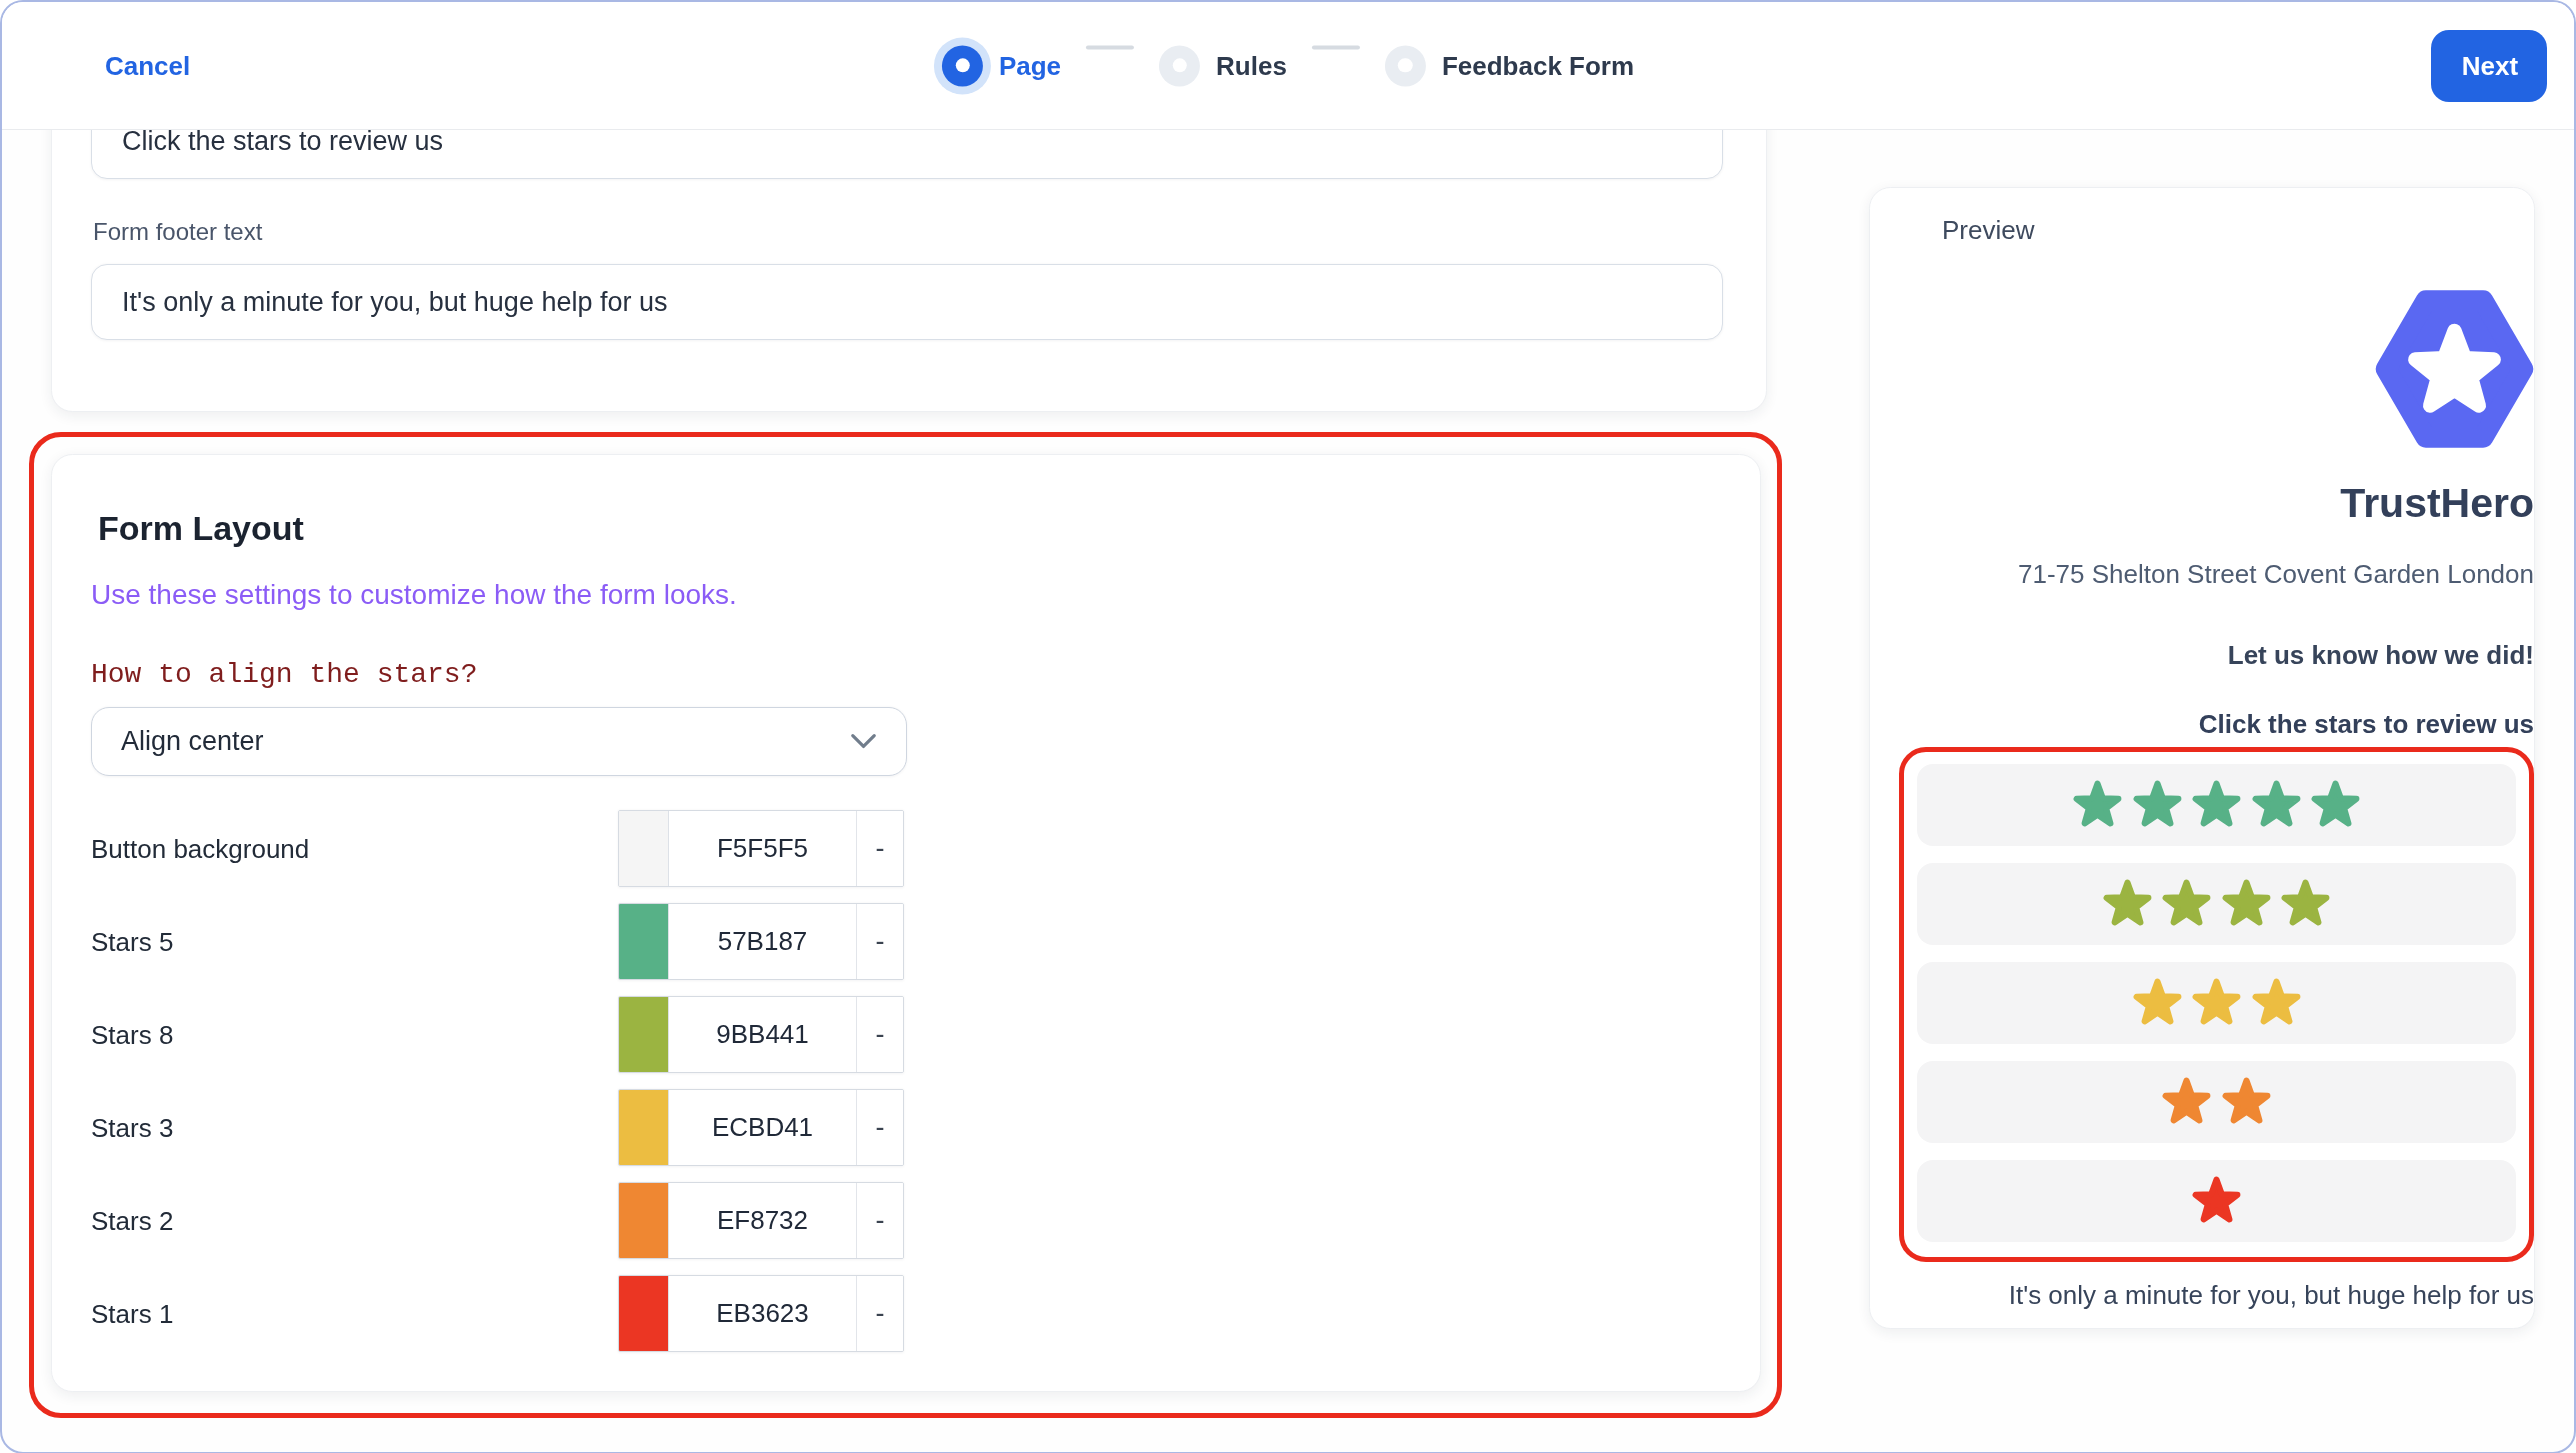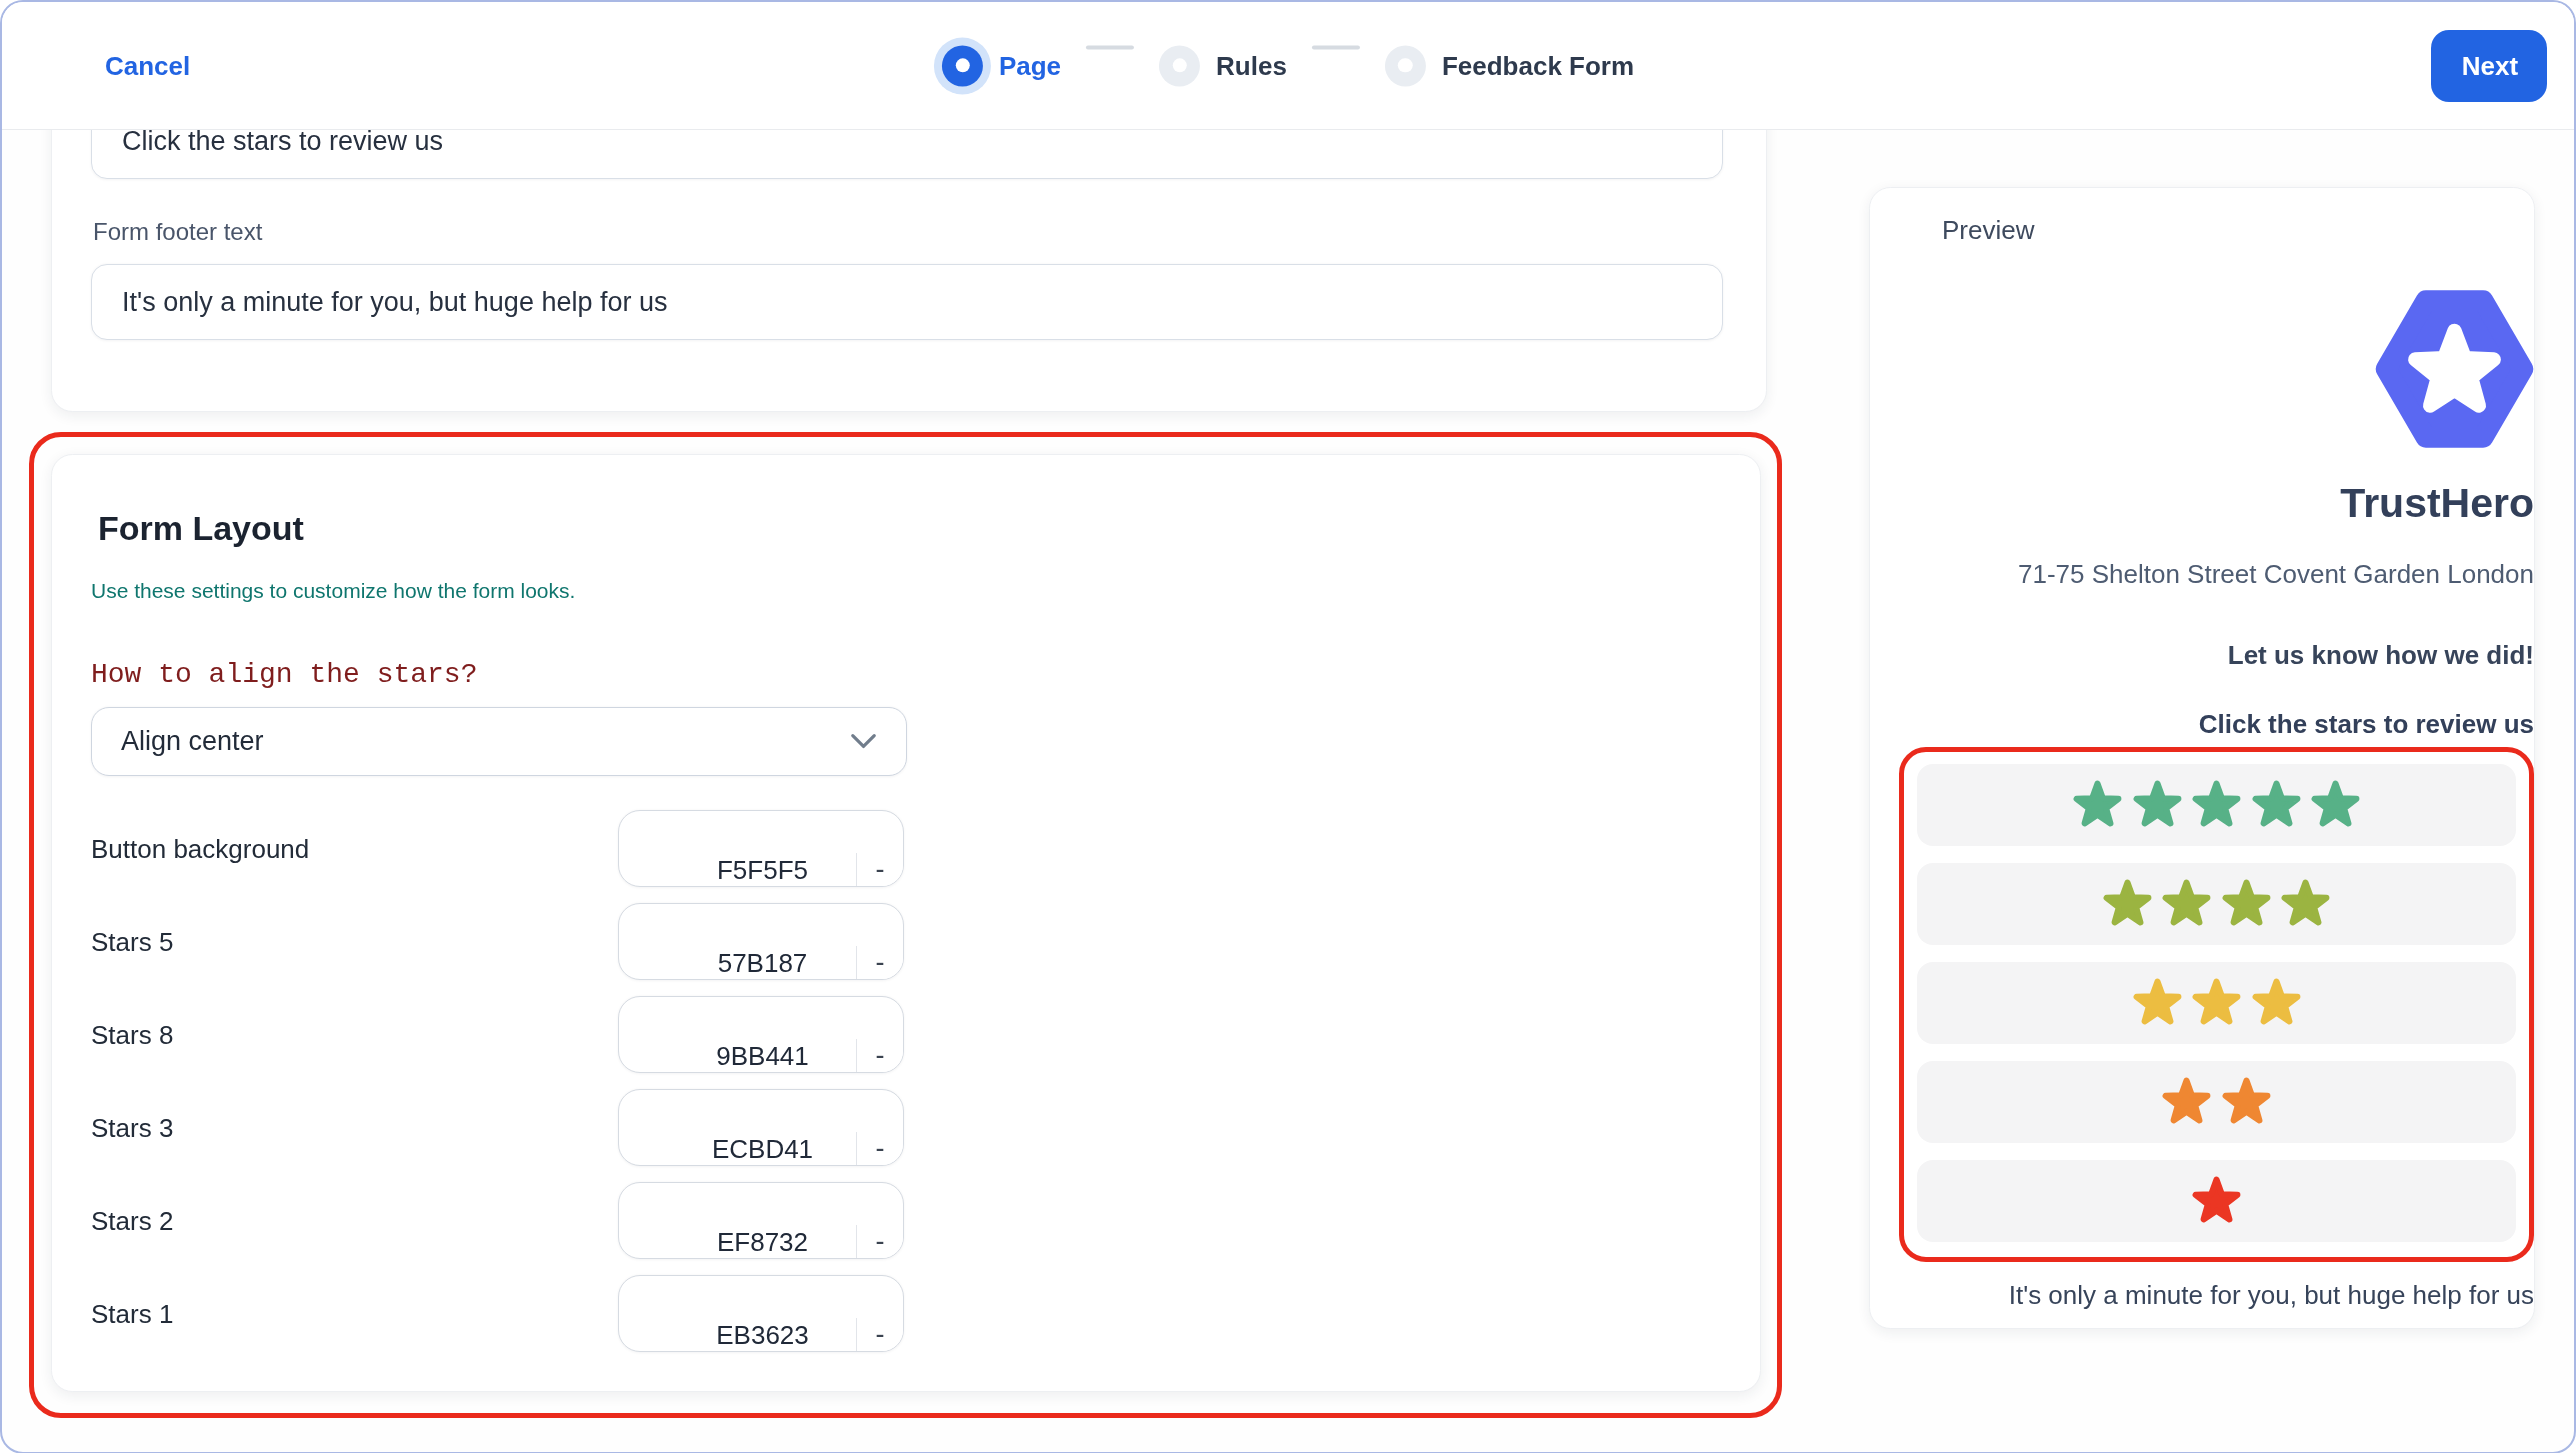--- a/index.html
+++ b/index.html
@@ -36,33 +36,33 @@
     border-radius:16px;font-size:27px;color:#27303F;padding:0 30px;background:#fff;outline:none;
     box-shadow:0 0.9px 2.7px rgba(16,24,40,.05);font-family:inherit;}
   .input-header{top:48px;}
   .footer-label{position:absolute;left:41px;top:163px;font-size:24px;color:#49556A;}
   .input-footer{top:209px;}
   
   .red-box-form{position:absolute;left:27px;top:430px;width:1753px;height:986px;
     border:5.4px solid var(--red);border-radius:32px;z-index:20;pointer-events:none;}
   .form-layout-card{left:49px;top:452px;width:1710px;height:938px;z-index:5;}
   .fl-title{position:absolute;left:46px;top:54px;font-size:34px;font-weight:700;color:#1B2330;}
-  .fl-sub{position:absolute;left:39px;top:124px;font-size:21px;color:#0f766e;}
+  .fl-sub{position:absolute;left:39px;top:124px;font-size:28px;color:#8b5cf6;}
   .fl-align-label{position:absolute;left:39px;top:204px;font-size:28px;color:#7f1d1d;font-family:Liberation Mono, monospace;}
   .select{position:absolute;left:39px;top:252px;width:816px;height:69px;border:1.8px solid #CFD6E0;
     border-radius:18px;background:#fff;display:flex;align-items:center;padding:0 29px;
     font-size:27px;color:#222B39;cursor:pointer;box-shadow:0 0.9px 2.7px rgba(16,24,40,.05);}
   .select .chev{margin-left:auto;flex:none;display:flex;}
   .rows{position:absolute;left:39px;top:355px;width:816px;}
   .color-row{position:relative;height:77px;margin-bottom:16px;}
   .color-row-label{position:absolute;left:0;top:50%;transform:translateY(-50%);
     font-size:26px;font-weight:500;color:#222B38;}
   .color-control{position:absolute;left:527px;top:0;width:286px;height:77px;
-    border:1.8px solid #D6DBE2;border-radius:22px;background:#fff;display:flex;
-    box-shadow:0 0.9px 2.7px rgba(16,24,40,.05);overflow:hidden;align-items:flex-end;}
+    border:1.8px solid #D6DBE2;border-radius:2px;background:#fff;display:flex;
+    box-shadow:0 0.9px 2.7px rgba(16,24,40,.05);overflow:hidden;}
   .swatch{width:50px;border:none;border-right:1.8px solid #DDE1E7;cursor:pointer;padding:0;flex:none;}
   .hexfield{flex:1;display:flex;align-items:center;justify-content:center;
     font-size:26px;color:#202938;cursor:text;}
   .minusbtn{width:47px;border:none;border-left:1.8px solid #E2E5EA;background:#fff;font-size:27px;
     color:#3A4350;display:flex;align-items:center;justify-content:center;cursor:pointer;
     font-family:inherit;flex:none;}
   
   .preview-card{left:1867px;top:185px;width:666px;height:1142px;display:flex;
     flex-direction:column;align-items:flex-end;z-index:5;}
   .preview-label{align-self:flex-start;margin:27px 0 0 72px;font-size:26px;color:#3E4A5E;}

